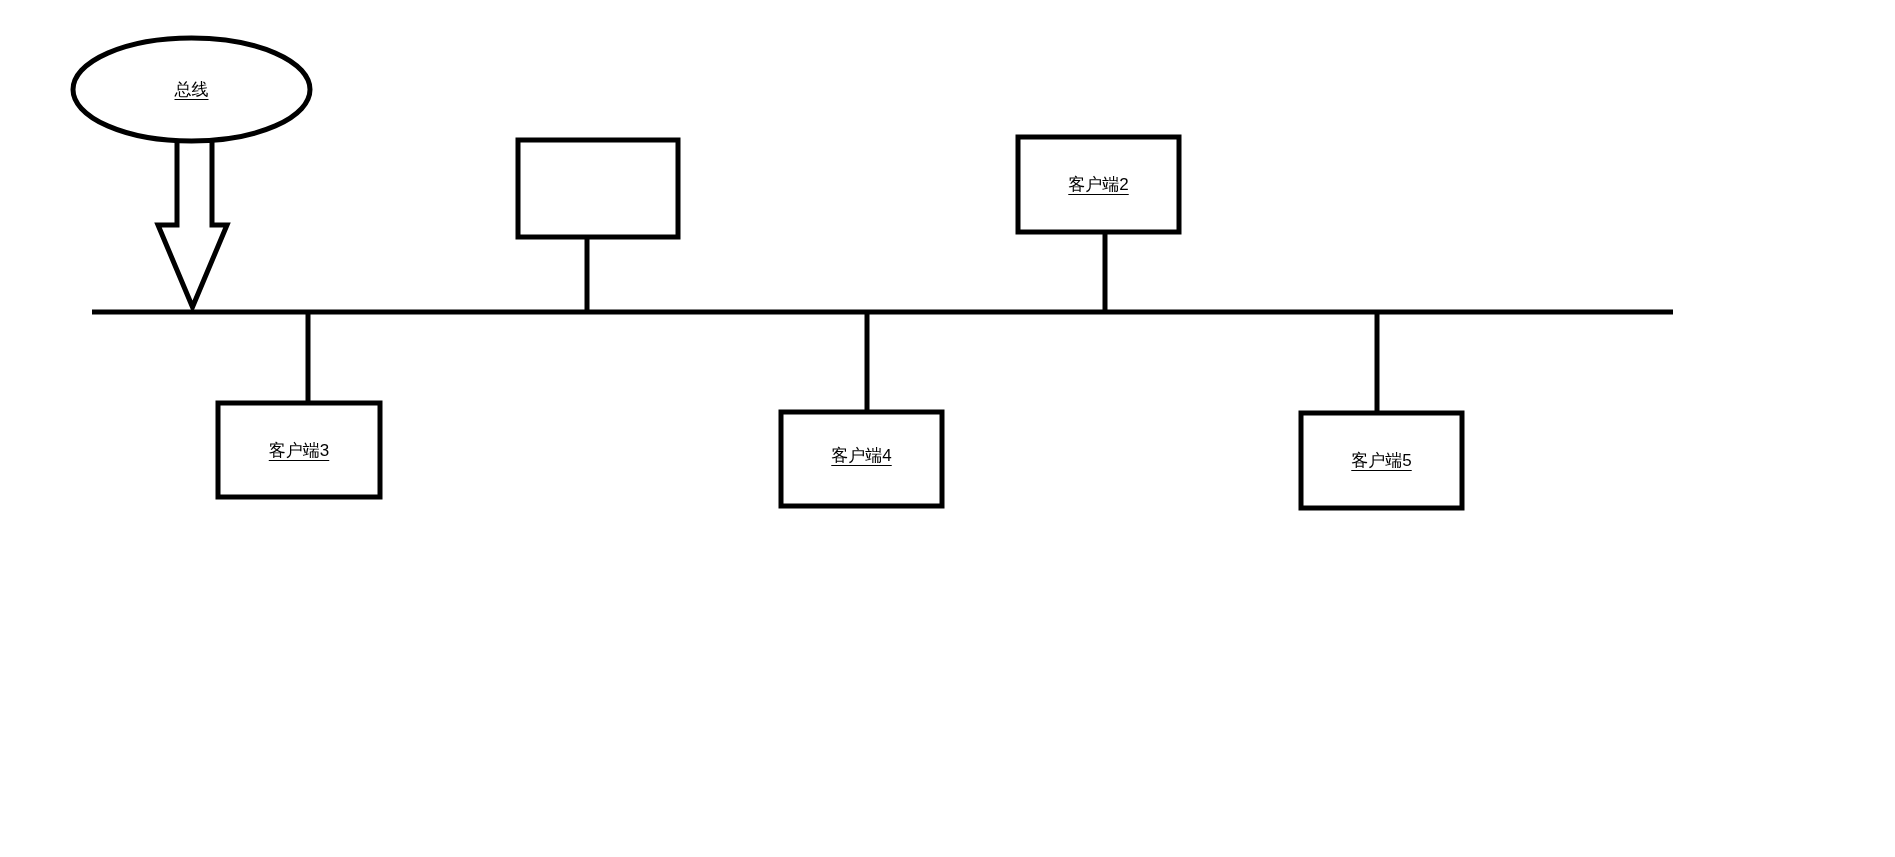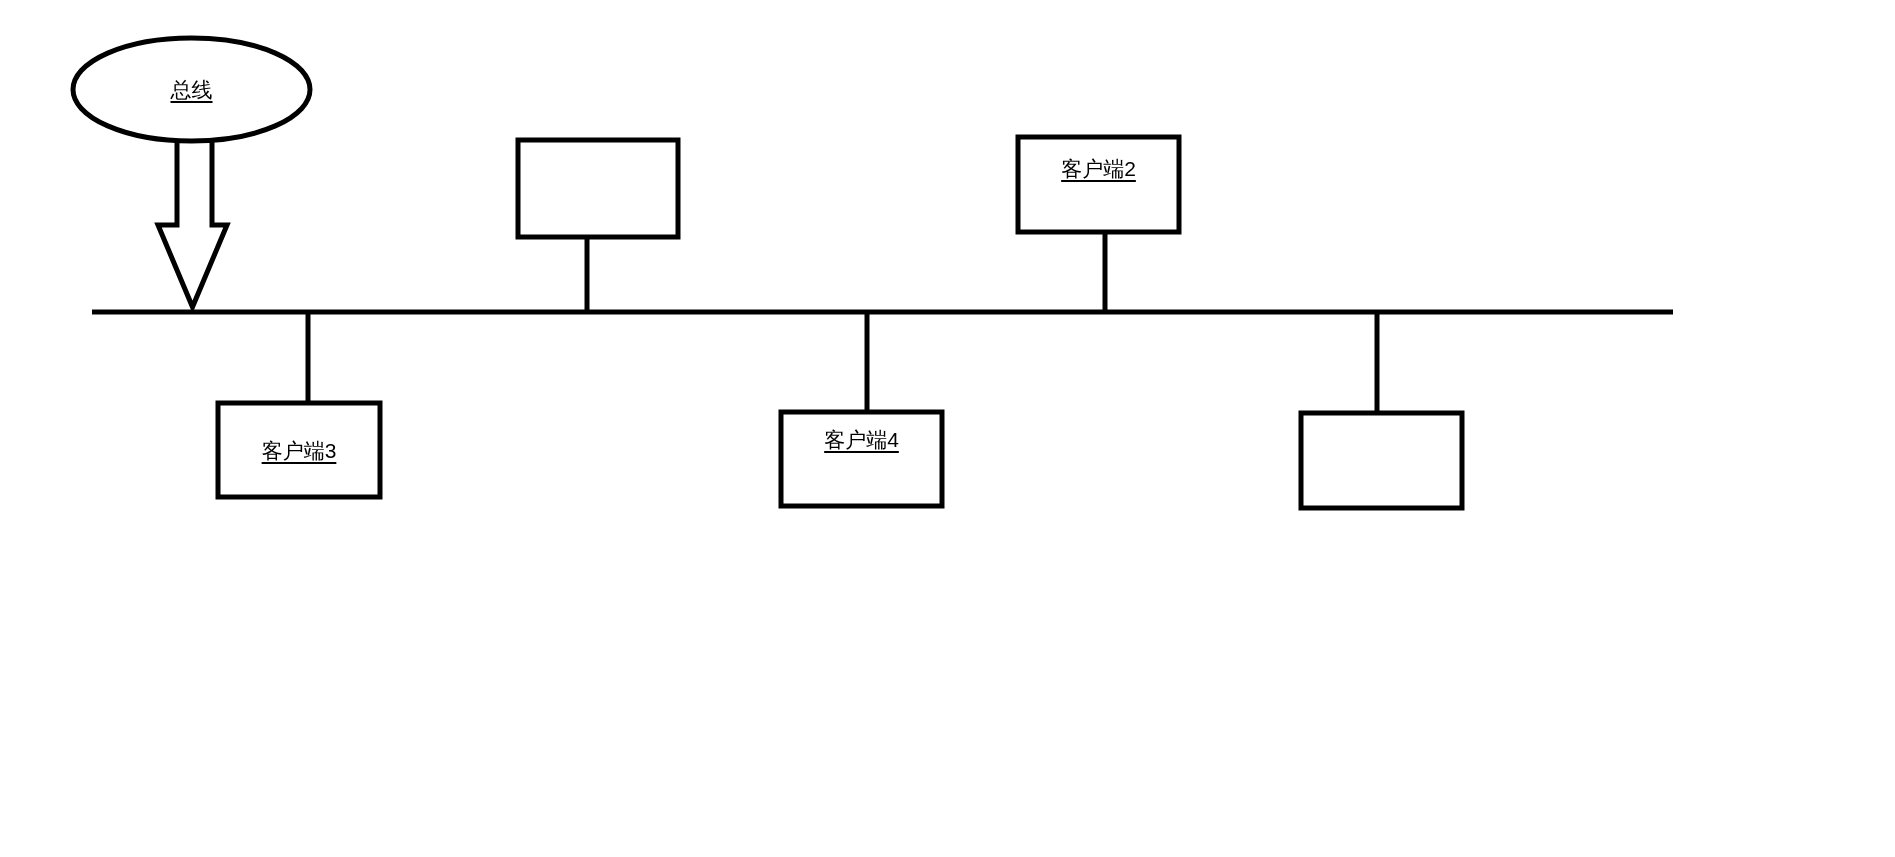--- a/index.html
+++ b/index.html
@@ -29,21 +29,21 @@
     stroke: #000000;
     stroke-width: 5;
     fill: none;
   }
   .node-label {
     position: absolute;
     display: flex;
     align-items: center;
     justify-content: center;
     color: #000000;
-    font-size: 21px;
+    font-size: 17px;
     line-height: 1;
     text-decoration: underline;
     text-underline-offset: 4px;
     white-space: nowrap;
     pointer-events: none;
   }
 </style>
 </head>
 <body>
 
@@ -63,16 +63,17 @@
     <line class="wire" x1="1377" y1="312" x2="1377" y2="416"></line>
 
     <rect class="shape" x="518" y="140" width="160" height="97"></rect>
     <rect class="shape" x="1018" y="137" width="161" height="95"></rect>
     <rect class="shape" x="218" y="403" width="162" height="94"></rect>
     <rect class="shape" x="781" y="412" width="161" height="94"></rect>
     <rect class="shape" x="1301" y="413" width="161" height="95"></rect>
   </svg>
 
   <div class="node-label" style="left:73px;  top:38px;  width:237px; height:103px;">总线</div>
-  <div class="node-label" style="left:1018px; top:121px; width:161px; height:95px;">客户端2</div>
+  <div class="node-label" style="left:1018px; top:137px; width:161px; height:95px;">客户端2</div>
   <div class="node-label" style="left:218px; top:403px; width:162px; height:94px;text-align:center;">客户端3</div>
-  <div class="node-label" style="left:781px; top:392px; width:161px; height:94px;">客户端4</div>
+  <div class="node-label" style="left:781px; top:408px; width:161px; height:94px;">客户端4</div>
+  <div class="node-label" style="left:1301px; top:413px; width:161px; height:95px;">客户端5</div>
 </div>
 
 </body></html>

